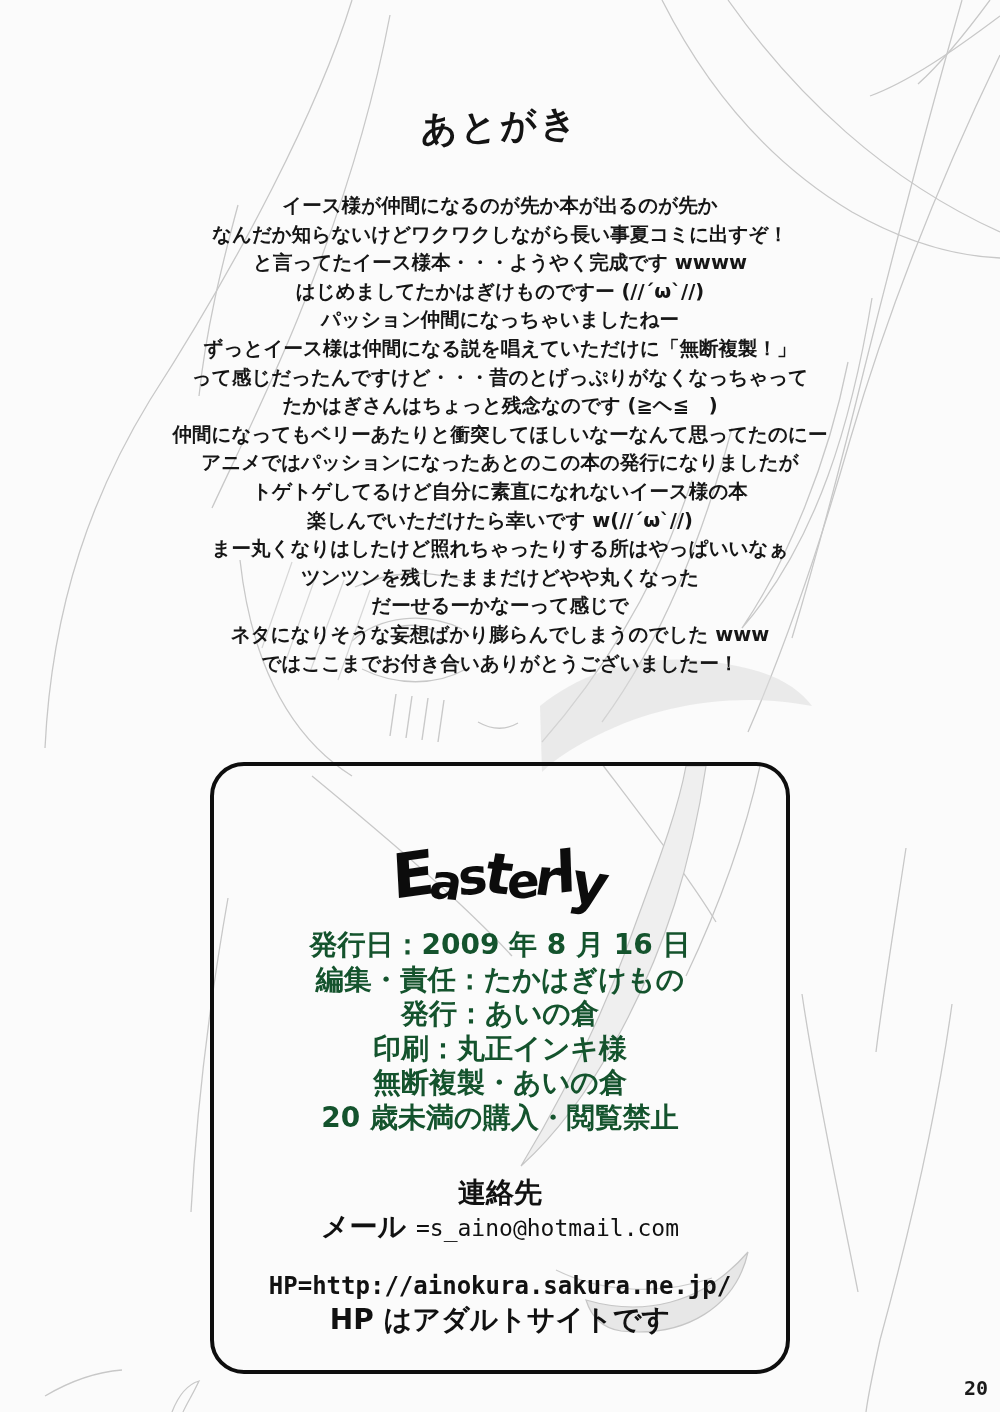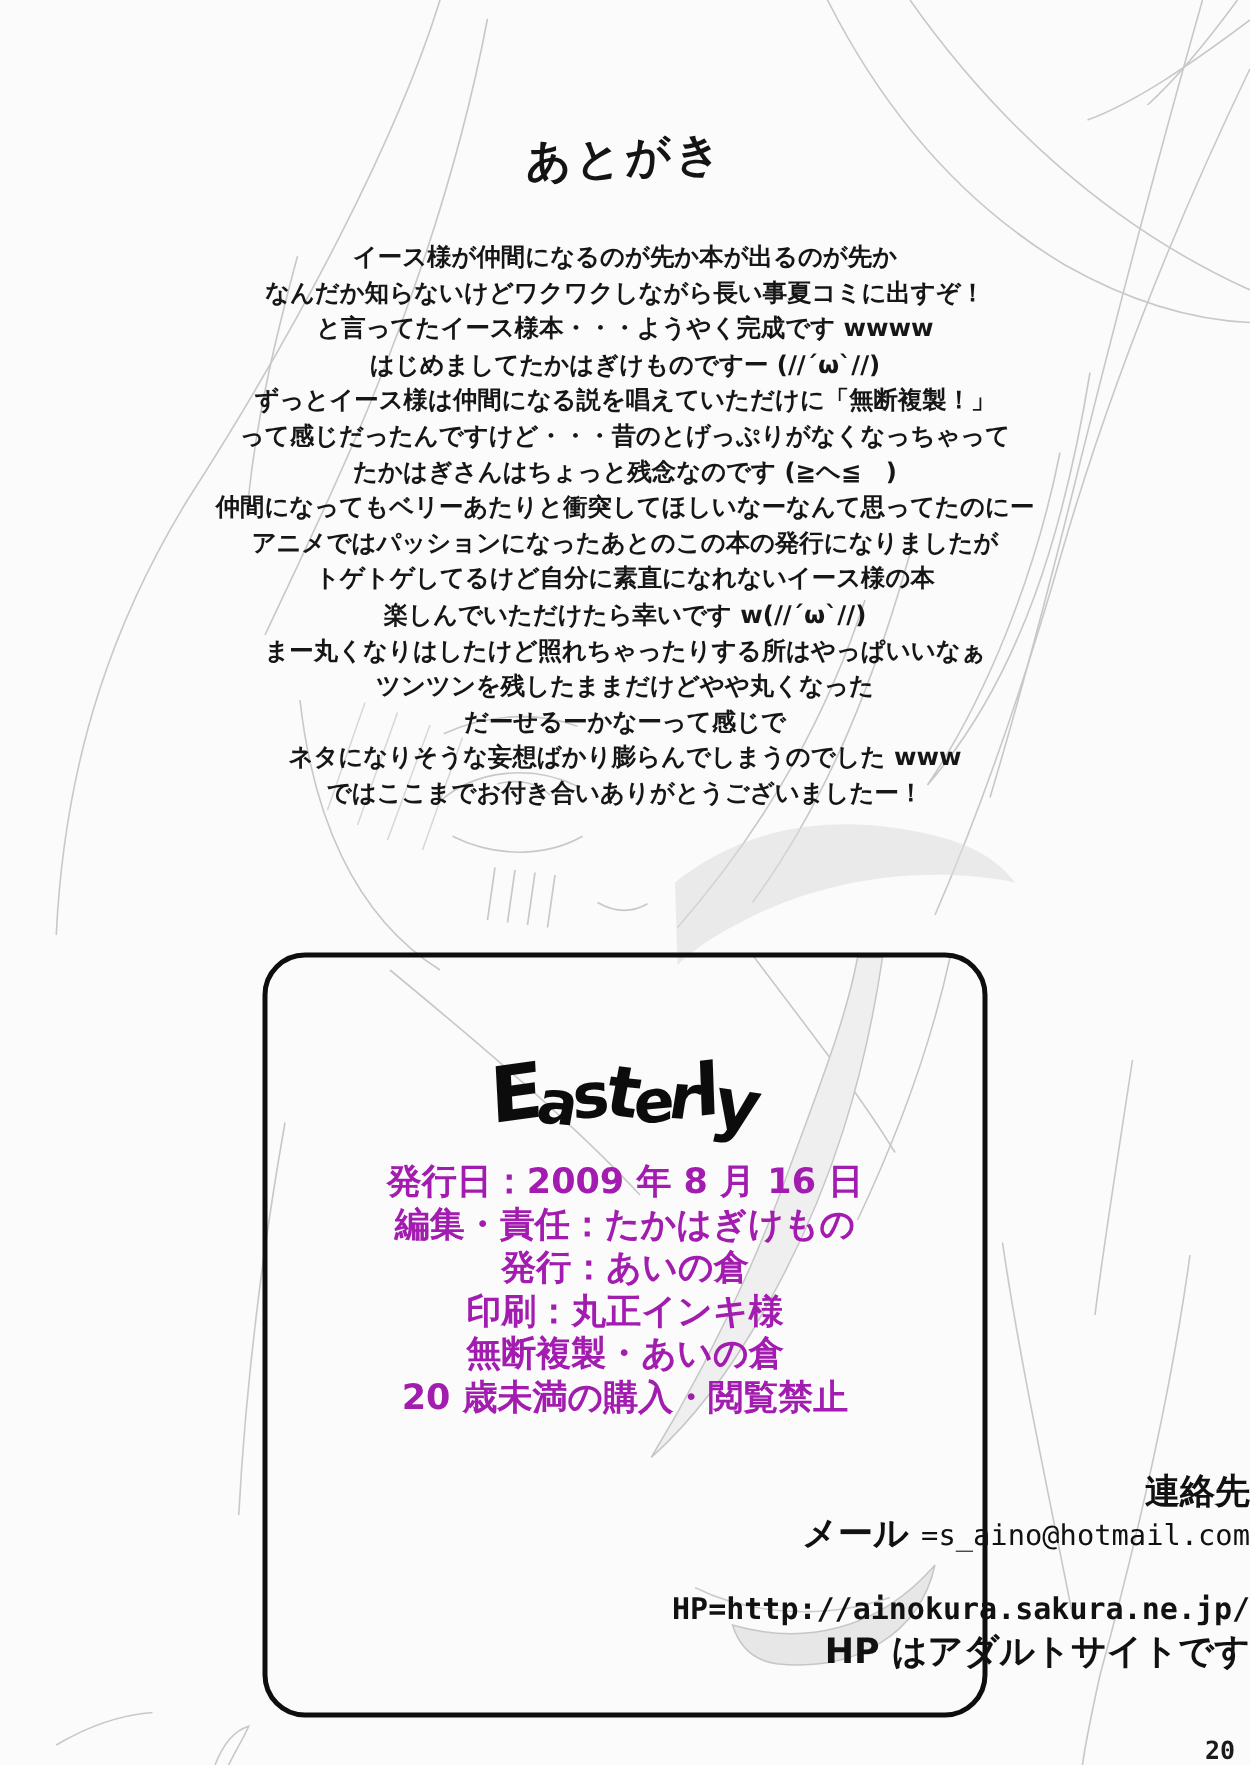--- a/index.html
+++ b/index.html
@@ -51,39 +51,39 @@
   .logo .l3{font-size:56px;transform:rotate(6deg) translateY(-1px);}
   .logo .l4{font-size:48px;transform:rotate(-5deg) translateY(4px);}
   .logo .l5{font-size:50px;transform:rotate(4deg) translateY(1px);}
   .logo .l6{font-size:58px;transform:rotate(-7deg) translateY(-2px);}
   .logo .l7{font-size:56px;transform:rotate(8deg) translateY(9px);}
 
   .info{
     position:absolute;top:928px;left:0;width:100%;
     text-align:center;
   }
-  .il{font-size:28px;line-height:34.5px;font-weight:bold;white-space:pre;color:#a21caf;}
+  .il{font-size:28px;line-height:34.5px;font-weight:bold;white-space:pre;color:#14532d;}
 
   .contact{
     position:absolute;top:1176px;left:0;width:100%;
-    text-align:right;
+    text-align:center;
   }
   .ch{font-size:28px;line-height:34px;font-weight:bold;}
   .cl{font-size:28px;line-height:34px;font-weight:bold;white-space:pre;}
   .mono{
     font-family:"DejaVu Sans Mono","Liberation Mono",monospace;
     font-size:23px;font-weight:normal;
   }
   .mono-line{
     font-family:"DejaVu Sans Mono","Liberation Mono",monospace;
     font-size:24px;font-weight:bold;line-height:34px;white-space:pre;margin-top:24px;
   }
 
   .page-number{
-    position:absolute;right:12px;bottom:0;
+    position:absolute;right:12px;bottom:12px;
     font-size:20px;font-weight:bold;
     font-family:"DejaVu Sans Mono","Liberation Mono",monospace;
     color:#1a1a1a;
   }
 </style>
 </head>
 <body>
 
 <div class="page">
 
@@ -137,20 +137,21 @@
 
   <div class="content">
 
     <div class="title">あとがき</div>
 
     <div class="afterword">
       <div class="bl">イース様が仲間になるのが先か本が出るのが先か</div>
       <div class="bl">なんだか知らないけどワクワクしながら長い事夏コミに出すぞ！</div>
       <div class="bl">と言ってたイース様本・・・ようやく完成です wwww</div>
       <div class="bl">はじめましてたかはぎけものですー (//´ω`//)</div>
+      <div class="bl">パッション仲間になっちゃいましたねー</div>
       <div class="bl">ずっとイース様は仲間になる説を唱えていただけに「無断複製！」</div>
       <div class="bl">って感じだったんですけど・・・昔のとげっぷりがなくなっちゃって</div>
       <div class="bl">たかはぎさんはちょっと残念なのです (≧ヘ≦　)</div>
       <div class="bl">仲間になってもベリーあたりと衝突してほしいなーなんて思ってたのにー</div>
       <div class="bl">アニメではパッションになったあとのこの本の発行になりましたが</div>
       <div class="bl">トゲトゲしてるけど自分に素直になれないイース様の本</div>
       <div class="bl">楽しんでいただけたら幸いです w(//´ω`//)</div>
       <div class="bl">まー丸くなりはしたけど照れちゃったりする所はやっぱいいなぁ</div>
       <div class="bl">ツンツンを残したままだけどやや丸くなった</div>
       <div class="bl">だーせるーかなーって感じで</div>

